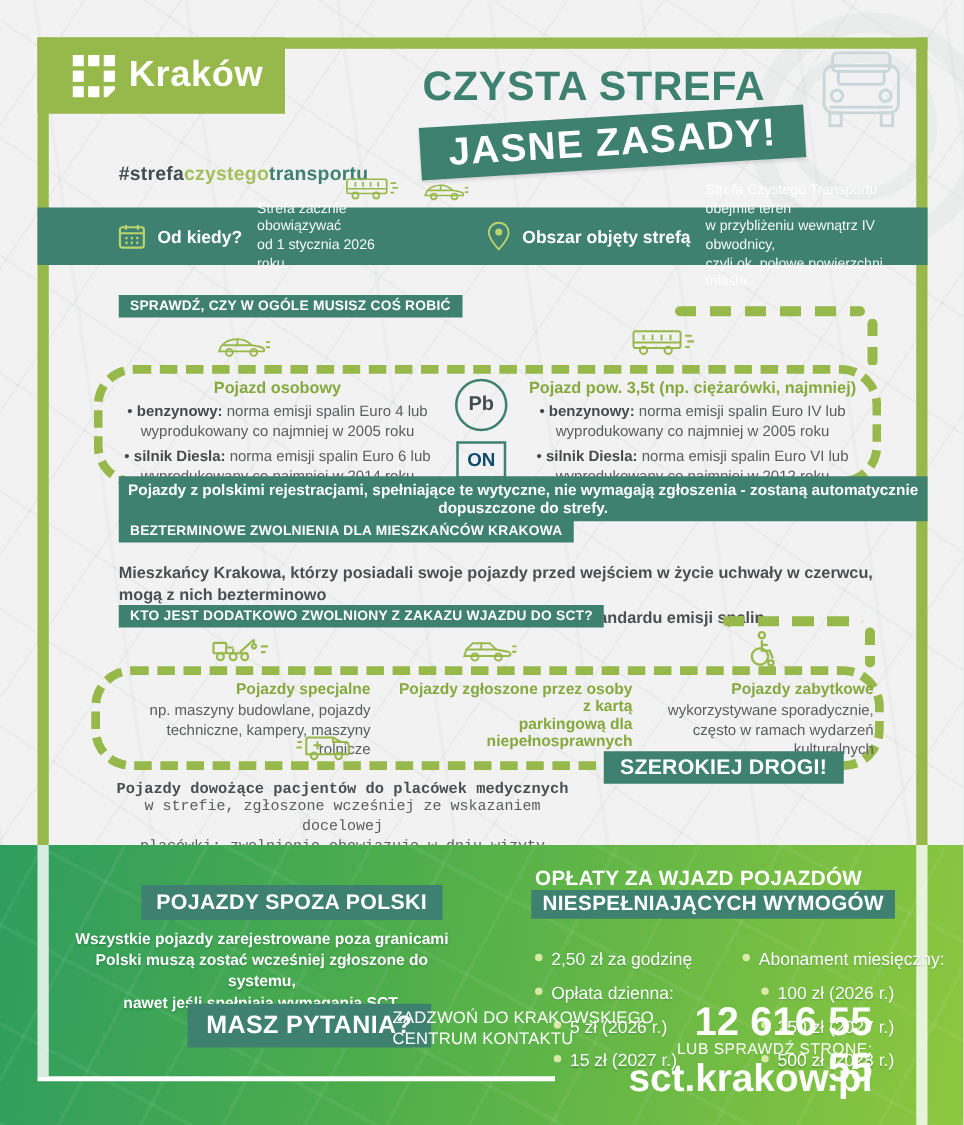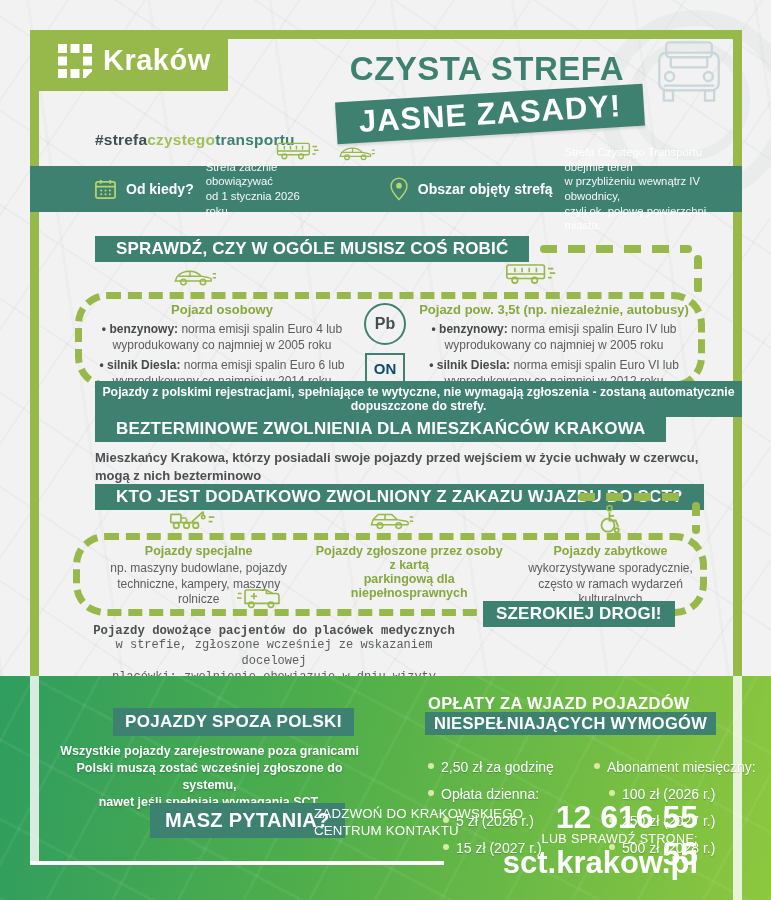--- a/index.html
+++ b/index.html
@@ -13,41 +13,41 @@
       repeating-linear-gradient(82deg, rgba(90,100,105,.03) 0 3px, transparent 3px 120px);
     pointer-events:none;}
   .wm-ring{position:absolute;border-radius:50%;border:16px solid rgba(110,130,140,.05);pointer-events:none;}
 
   
   .frame{position:absolute;background:#97b84a;}
   .logo-bar{position:absolute;left:30px;top:30px;width:198px;height:61px;background:#97b84a;
             display:flex;align-items:center;box-sizing:border-box;padding-left:28px;}
   .logo-text{color:#fff;font-size:29px;font-weight:bold;margin-left:11px;letter-spacing:.5px;}
 
-  .title1{position:absolute;left:324px;top:50px;width:300px;text-align:right;
+  .title1{position:absolute;left:338px;top:50px;width:300px;text-align:left;
           font-size:33px;font-weight:bold;color:#3f8170;letter-spacing:.5px;}
   .title2{position:absolute;left:336px;top:93px;width:308px;height:42px;background:#3f8170;
           color:#fff;font-size:31px;font-weight:bold;text-align:center;line-height:42px;
           transform:rotate(-3.5deg);letter-spacing:1px;box-shadow:0 2px 3px rgba(0,0,0,.12);}
   .car-front{position:absolute;left:652px;top:40px;}
 
   .hashtag{position:absolute;left:95px;top:131px;font-size:15.5px;font-weight:bold;letter-spacing:.2px;}
   .ht1{color:#3f4e51}.ht2{color:#a3bf5d}.ht3{color:#3f8170}
   .mini-vehicles{position:absolute;left:276px;top:140px;display:flex;gap:16px;align-items:flex-end;}
 
   
   .infobar{position:absolute;left:30px;top:166px;width:712px;height:46px;background:#3f8170;
            display:flex;align-items:center;color:#fff;}
   .ib-item{display:flex;align-items:center;}
   .ib-icon{flex:0 0 auto;margin-right:9px;display:flex;}
   .ib-label{font-size:14px;font-weight:bold;margin-right:12px;white-space:nowrap;}
   .ib-text{font-size:11.3px;line-height:1.3;color:rgba(255,255,255,.95);white-space:pre-line;}
 
-  .sec-banner{position:absolute;background:#3f8170;color:#fff;font-weight:bold;font-size:17px;
-              padding:3px 21px;white-space:nowrap;letter-spacing:.2px;}
+  .sec-banner{position:absolute;background:#3f8170;color:#fff;font-weight:bold;font-size:11px;
+              padding:3px 9px;white-space:nowrap;letter-spacing:.2px;}
   .road-h{position:absolute;height:8px;border-radius:4px;
           background:repeating-linear-gradient(90deg,#97b84a 0 17px,rgba(0,0,0,0) 17px 28px);}
   .road-v{position:absolute;width:8px;border-radius:4px;
           background:repeating-linear-gradient(180deg,#97b84a 0 14px,rgba(0,0,0,0) 14px 23px);}
 
   .dash-box{position:absolute;border:7px dashed #97b84a;border-radius:32px;box-sizing:border-box;}
 
   .box1-grid{position:absolute;left:88px;top:299px;width:606px;display:flex;}
   .b1-col{text-align:center;}
   .b1-title{font-size:13px;font-weight:bold;color:#85a93e;margin:3px 0 5px 0;}
@@ -58,21 +58,21 @@
   .badge-pb{width:38px;height:38px;border:2.5px solid #3f8170;border-radius:50%;display:flex;
             align-items:center;justify-content:center;font-size:16px;font-weight:bold;color:#434d4f;}
   .badge-on{width:36px;height:26px;border:2.5px solid #3f8170;display:flex;align-items:center;
             justify-content:center;font-size:15px;font-weight:bold;color:#0c4a6e;margin-top:8px;}
 
   .note-banner{position:absolute;left:95px;top:381px;width:647px;background:#3f8170;color:#fff;
                font-size:12.3px;font-weight:bold;text-align:center;padding:4px 0;}
   .para{position:absolute;font-size:13px;font-weight:bold;color:#4c4e50;line-height:1.4;white-space:pre-line;}
 
   .box2-grid{position:absolute;left:85px;top:544px;width:614px;display:flex;}
-  .b2-col{text-align:center;margin-left:16px;}
+  .b2-col{text-align:right;margin-left:16px;}
   .b2-title{font-size:12.5px;font-weight:bold;color:#85a93e;margin-bottom:3px;white-space:pre-line;}
   .b2-text{font-size:12px;color:#5b5c5e;line-height:1.3;white-space:pre-line;}
 
   .med-block{position:absolute;left:88px;top:624px;width:372px;text-align:center;font-family:Liberation Mono, monospace;}
   .med-title{font-size:12.3px;font-weight:bold;color:#4c4e50;}
   .med-text{font-size:12px;color:#5b5c5e;line-height:1.32;white-space:pre-line;}
 
   .vicon{position:absolute;}
 
   
@@ -239,21 +239,21 @@
     <div class="b1-col" style="width:268px;">
       <div class="b1-title">Pojazd osobowy</div>
       <div class="b1-item"><span class="lead">benzynowy:</span> <span>norma emisji spalin Euro 4 lub wyprodukowany co najmniej w 2005 roku</span></div>
       <div class="b1-item"><span class="lead">silnik Diesla:</span> <span>norma emisji spalin Euro 6 lub wyprodukowany co najmniej w 2014 roku</span></div>
     </div>
     <div class="badge-col">
       <div class="badge-pb">Pb</div>
       <div class="badge-on">ON</div>
     </div>
     <div class="b1-col" style="width:280px;">
-      <div class="b1-title">Pojazd pow. 3,5t (np. niezależnie, autobusy)</div>
+      <div class="b1-title">Pojazd pow. 3,5t (np. ciężarówki, najmniej)</div>
       <div class="b1-item"><span class="lead">benzynowy:</span> <span>norma emisji spalin Euro IV lub wyprodukowany co najmniej w 2005 roku</span></div>
       <div class="b1-item"><span class="lead">silnik Diesla:</span> <span>norma emisji spalin Euro VI lub wyprodukowany co najmniej w 2012 roku</span></div>
     </div>
   </div>
 
   <div class="note-banner">Pojazdy z polskimi rejestracjami, spełniające te wytyczne, nie wymagają zgłoszenia - zostaną automatycznie dopuszczone do strefy.</div>
 
   <div class="sec-banner" style="left:95px;top:416px;">BEZTERMINOWE ZWOLNIENIA DLA MIESZKAŃCÓW KRAKOWA</div>
   <div class="para" style="left:95px;top:449px;width:628px;">Mieszkańcy Krakowa, którzy posiadali swoje pojazdy przed wejściem w życie uchwały w czerwcu, mogą z nich bezterminowo
 korzystać w Strefie Czystego Transportu, niezależnie od ich standardu emisji spalin.</div>

